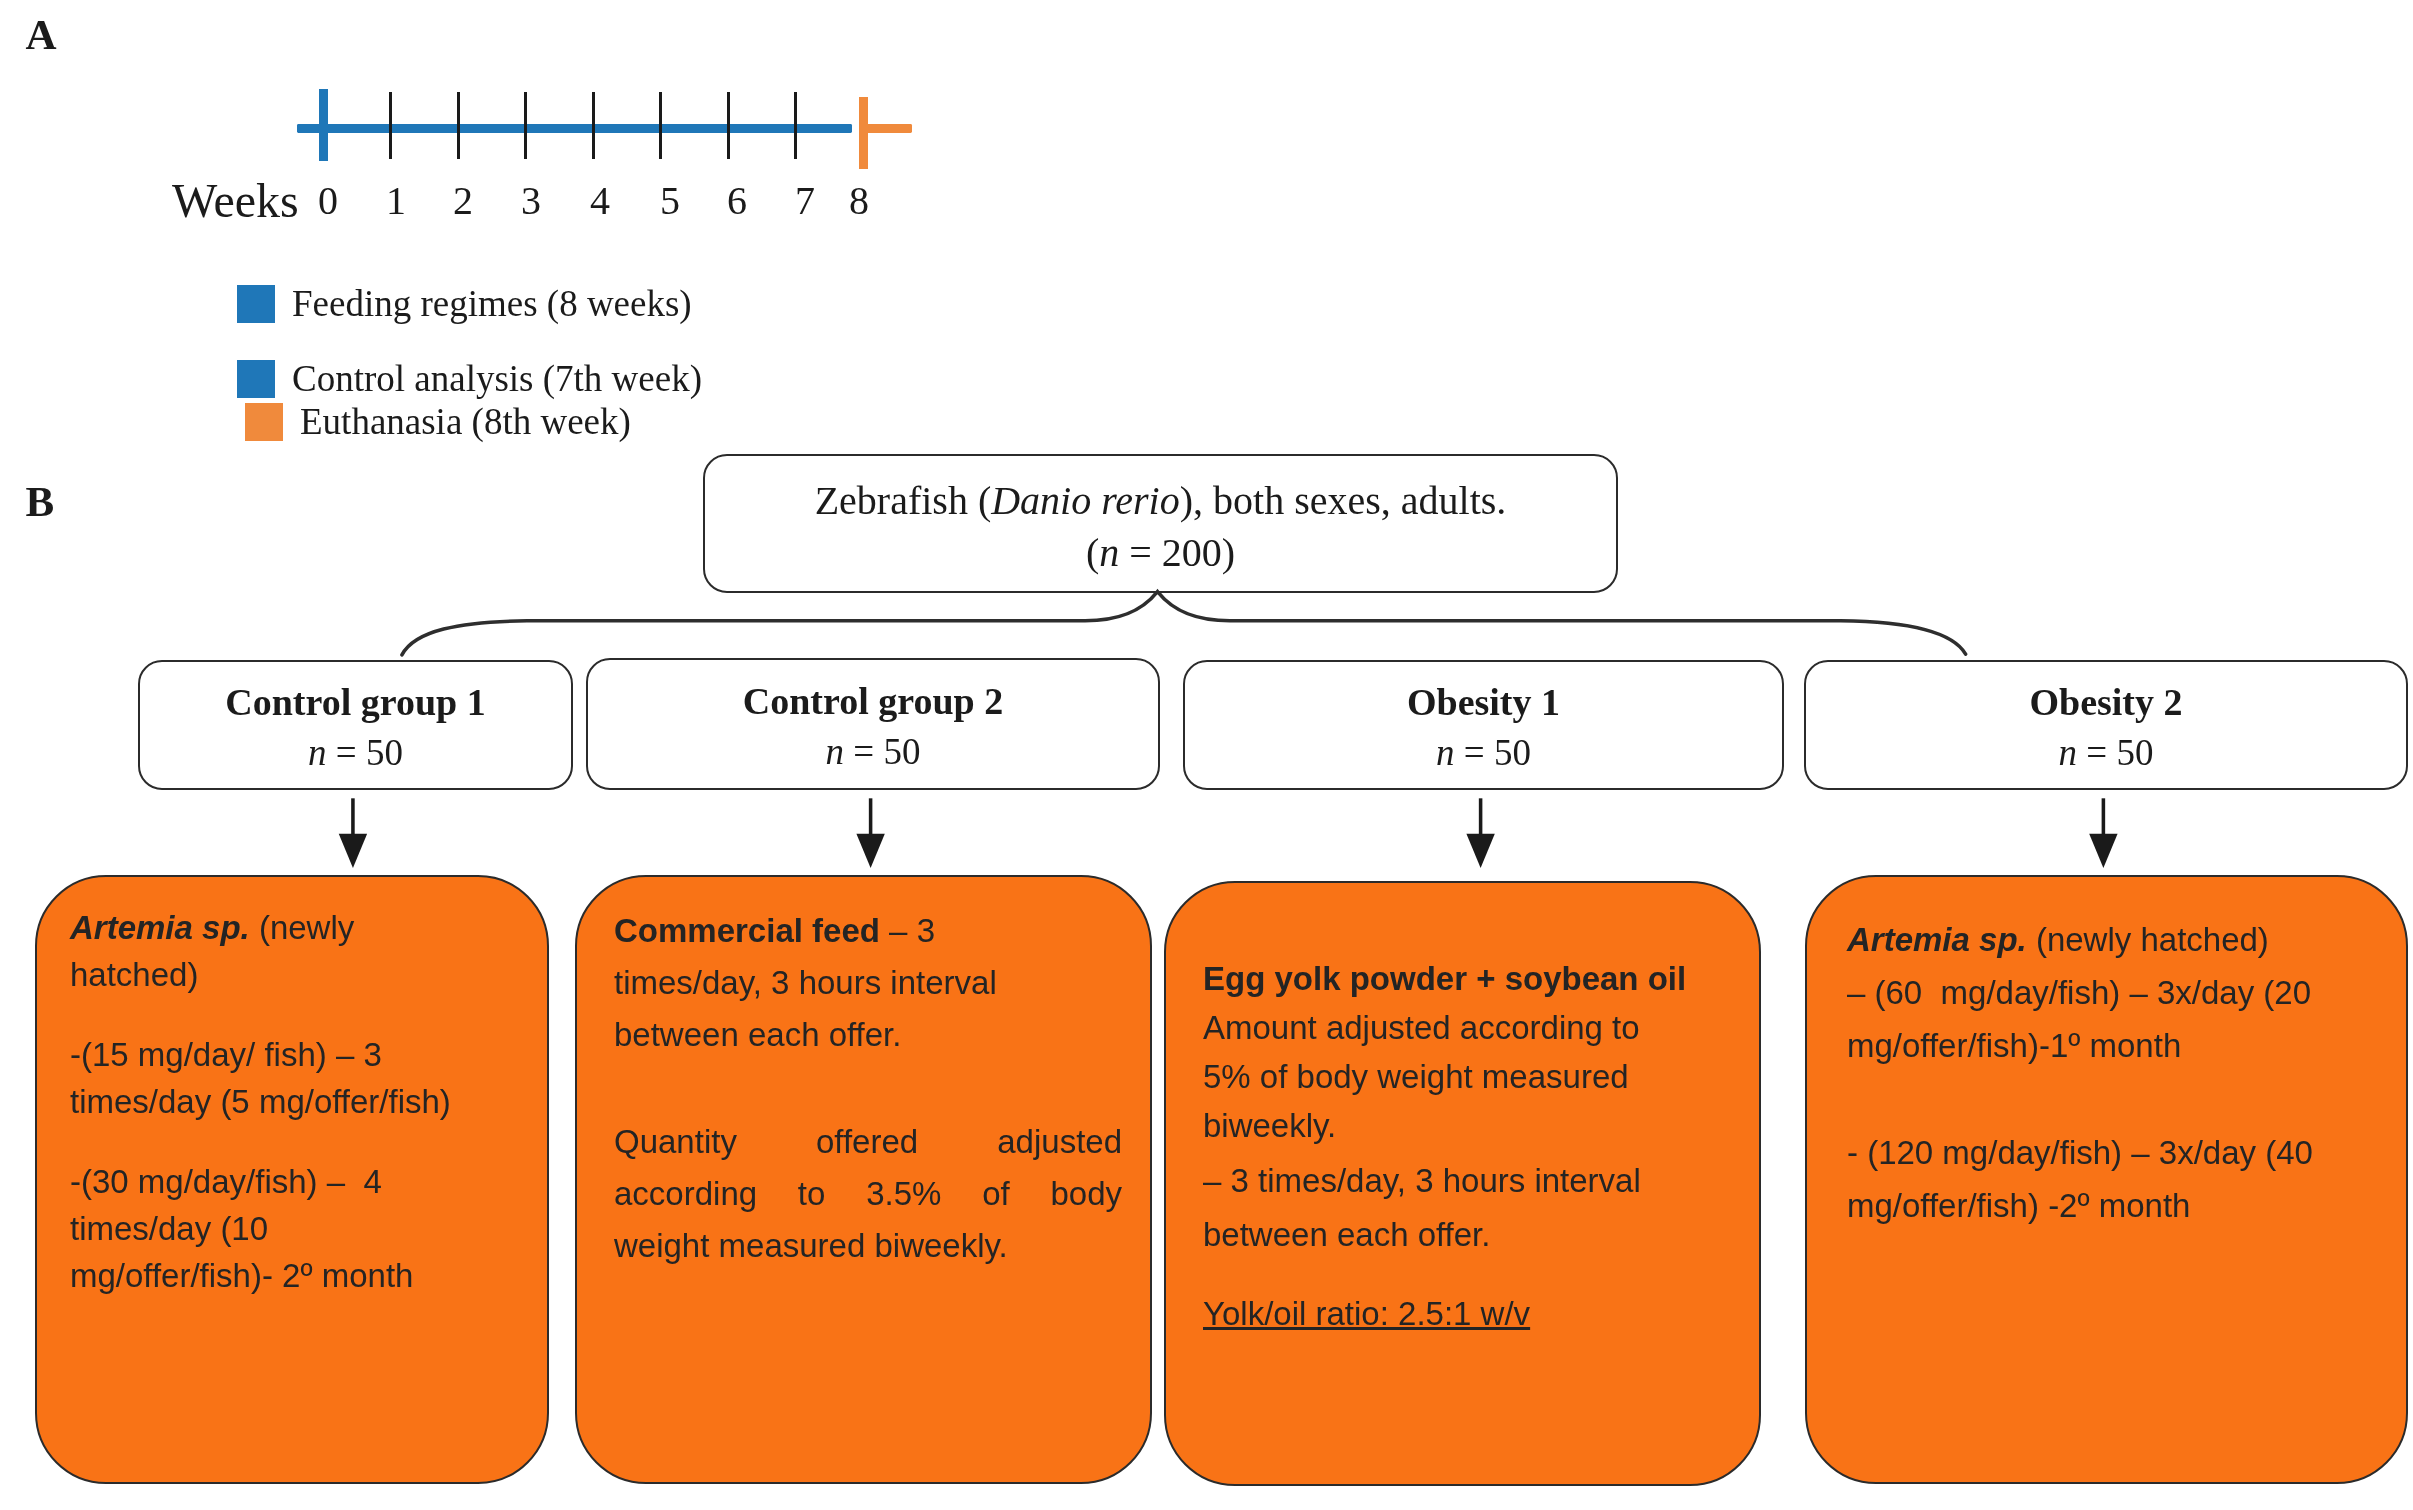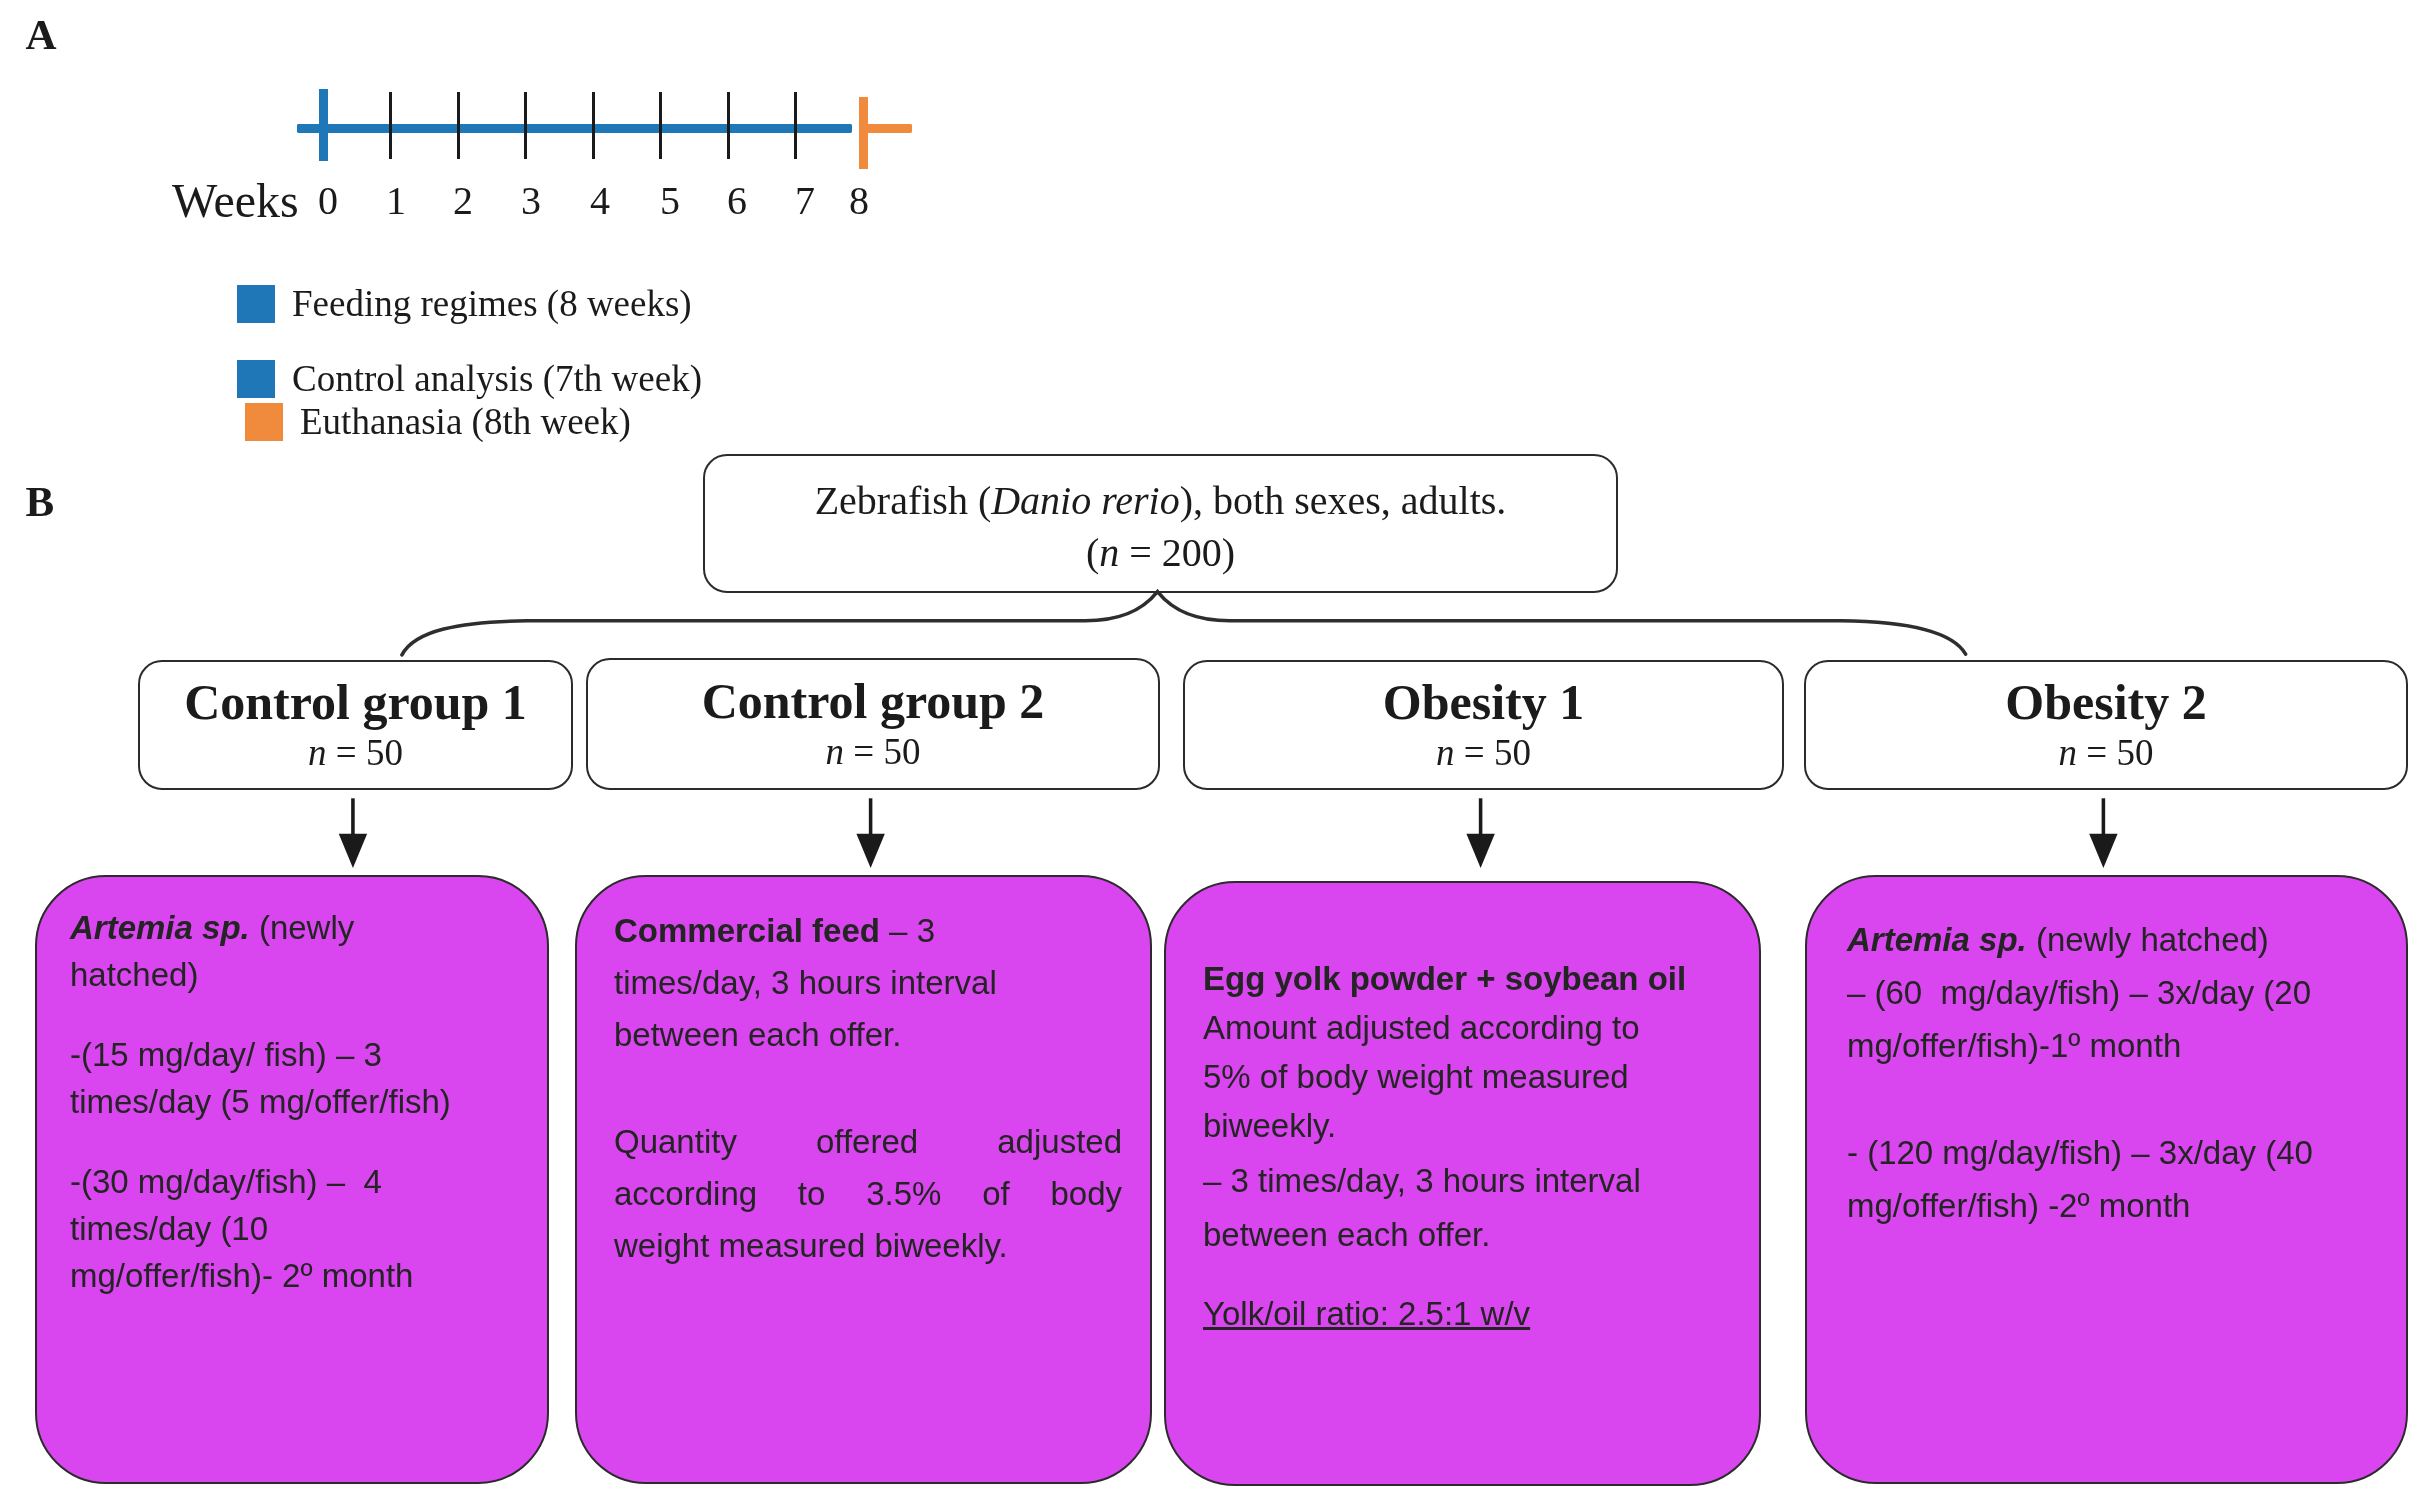--- a/index.html
+++ b/index.html
@@ -17,25 +17,25 @@
   .wk-axis{position:absolute;font-size:48px;line-height:43px;}
 
   .legend-row{position:absolute;display:flex;align-items:center;gap:17px;}
   .swatch{display:inline-block;width:38px;height:38px;}
   .legend-text{font-size:37px;line-height:40px;white-space:pre;}
 
   
   .node-box{position:absolute;border:2.8px solid #2b2b2b;border-radius:24px;background:#fff;
             display:flex;flex-direction:column;align-items:center;justify-content:center;text-align:center;}
   .tb-line{font-size:40px;line-height:57px;white-space:pre;}
-  .g-title{font-size:50px;line-height:54px;font-weight:bold;white-space:pre;}
+  .g-title{font-size:38px;line-height:54px;font-weight:bold;white-space:pre;}
   .g-n{font-size:37px;line-height:47px;white-space:pre;}
   .it{font-style:italic;}
 
-  .detail-box{position:absolute;border:2.8px solid #2b2b2b;border-radius:71px;background:#d946ef;box-sizing:border-box;}
+  .detail-box{position:absolute;border:2.8px solid #2b2b2b;border-radius:71px;background:#f97316;box-sizing:border-box;}
   .dline{font-size:33px;color:#242424;white-space:pre;}
   .dline .b{font-weight:bold;}
   .dline .bi{font-weight:bold;font-style:italic;}
   .just{white-space:normal;text-align-last:justify;}
   .d1 .dline{line-height:47px;} .d1 .gap{margin-top:33px;} .d1{padding:27px 25.6px 0 33px;}
   .d2 .dline{line-height:52px;} .d2 .gap{margin-top:55px;} .d2{padding:28px 28px 0 37px;}
   .d3 .dline{line-height:49px;} .d3 .gap{margin-top:30px;text-decoration:underline;} .d3{padding:71px 28px 0 37px;}
   .d4 .dline{line-height:53px;} .d4 .gap{margin-top:54px;} .d4{padding:36px 25.6px 0 40px;}
 
   svg.overlay{position:absolute;left:0;top:0;pointer-events:none;}

